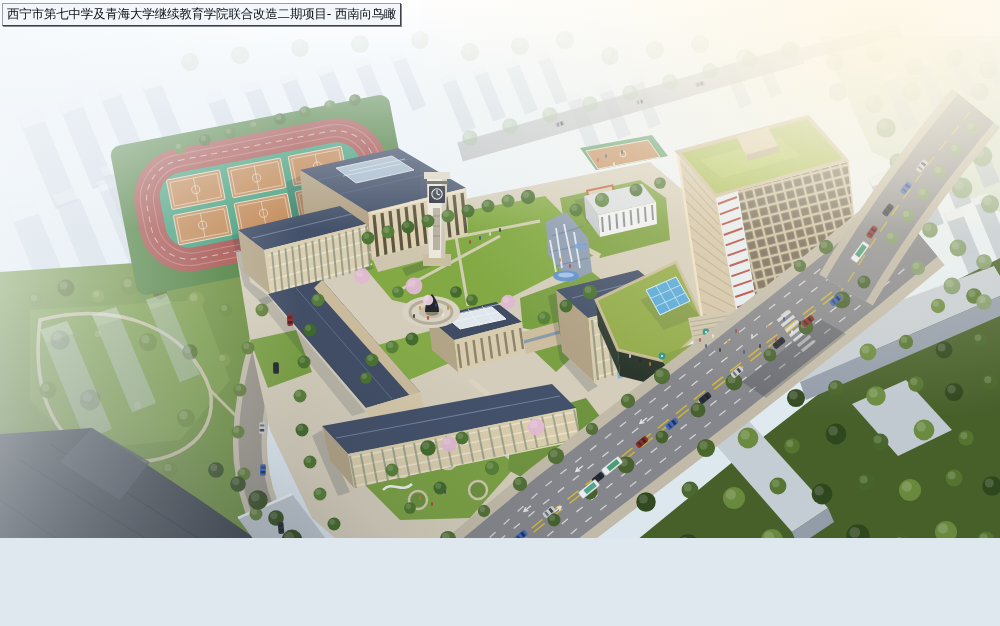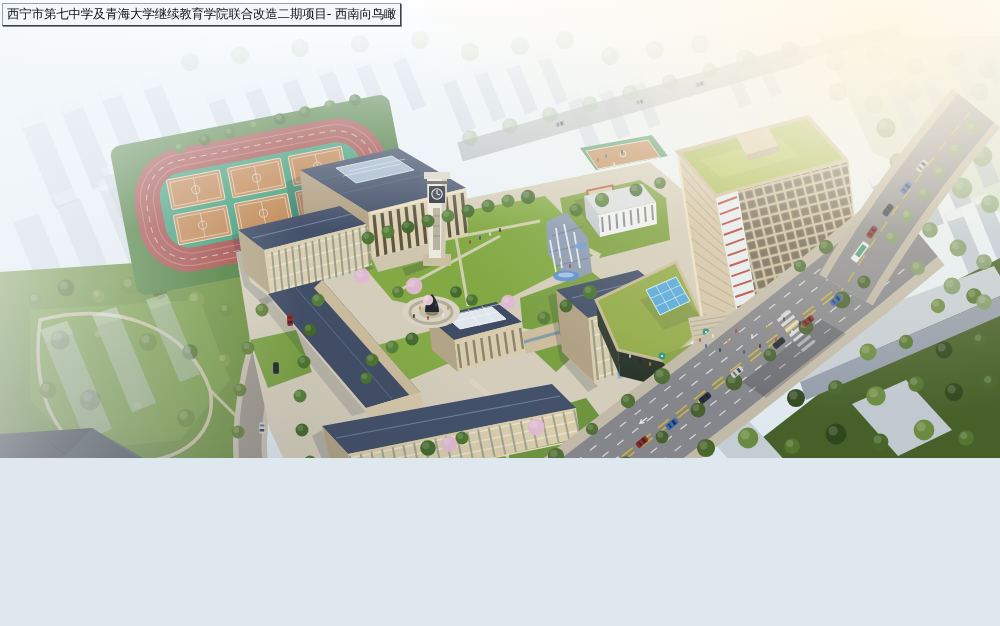--- a/index.html
+++ b/index.html
@@ -1,16 +1,16 @@
 <!DOCTYPE html>
 <html><head>
 <meta charset="utf-8">
 <style>
   html,body{margin:0;padding:0;background:#dfe8ef;overflow:hidden;}
-  .stage{position:relative;width:1000px;height:458px;overflow:hidden;font-family:"Liberation Sans",sans-serif;}
+  .stage{position:relative;width:1000px;height:538px;overflow:hidden;font-family:"Liberation Sans",sans-serif;}
   .stage svg{position:absolute;left:0;top:0;}
   .title-box{
     position:absolute;left:2px;top:3px;z-index:10;
     background:#f3f6fa;
     border:1px solid #9aa0a8;
     border-right-color:#3c4148;border-bottom-color:#3c4148;
     box-shadow:1px 1px 0 rgba(40,44,50,.55);
     padding:1px 4px 2px 4px;
     font-size:12.5px;line-height:1.45;letter-spacing:-.2px;
     color:#0c1014;white-space:nowrap;

